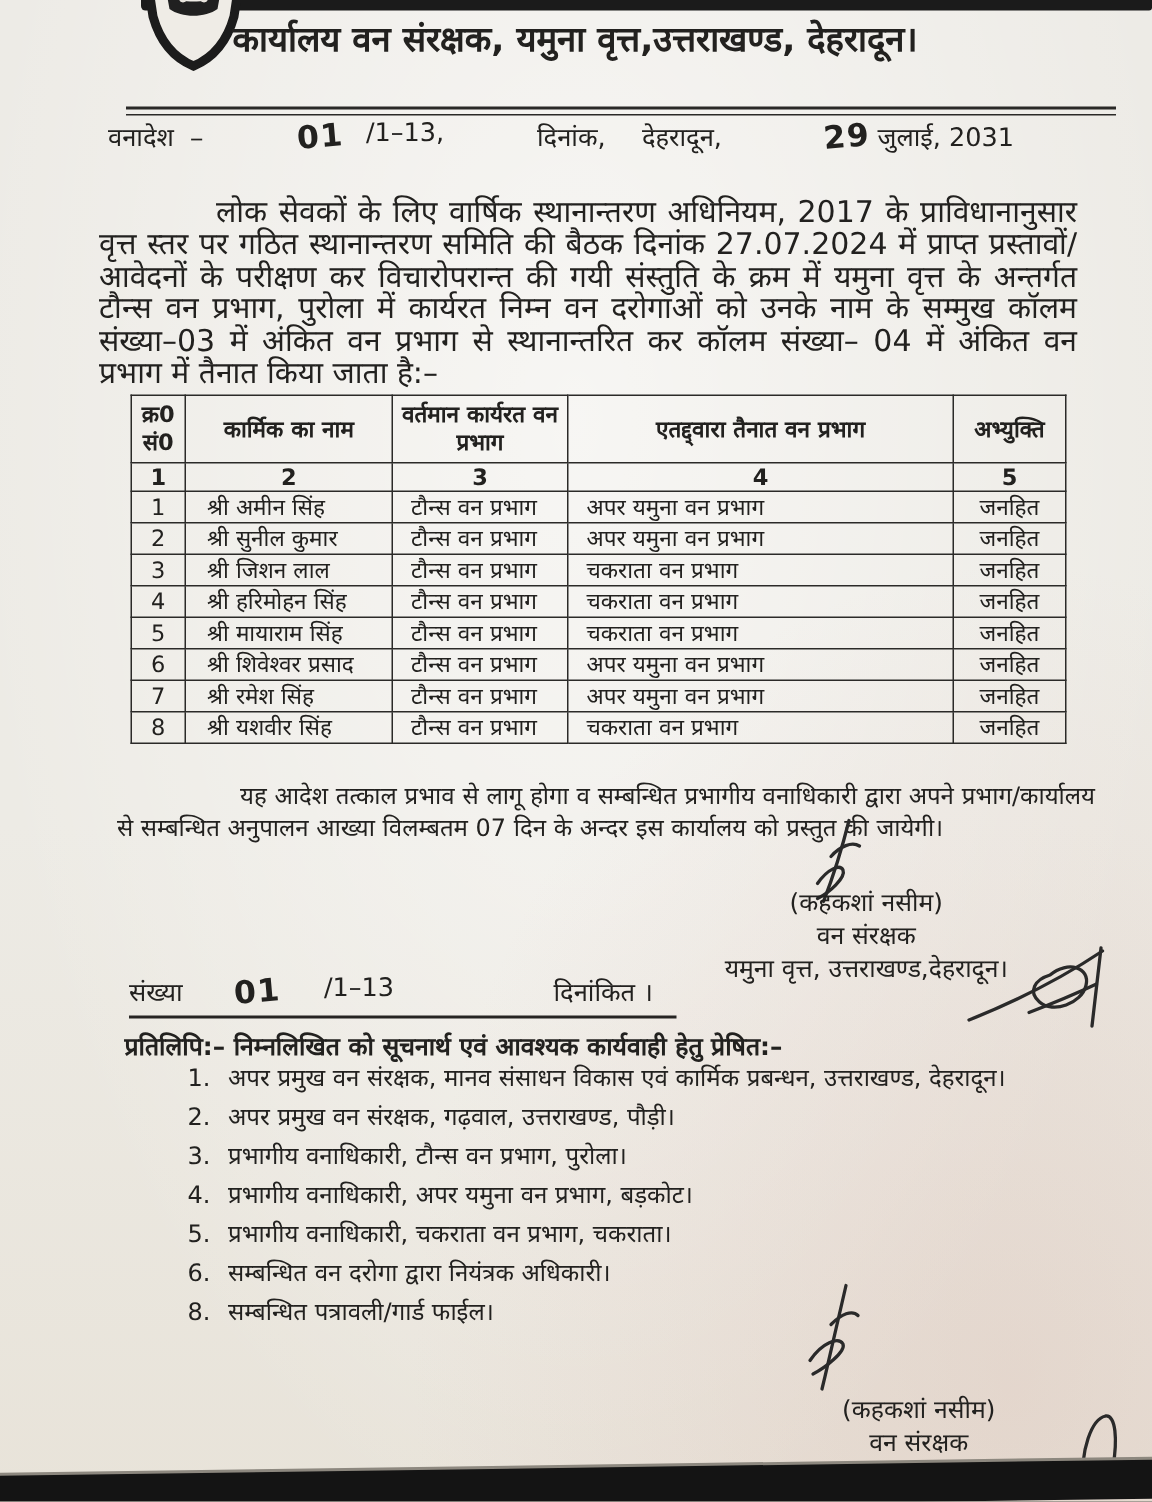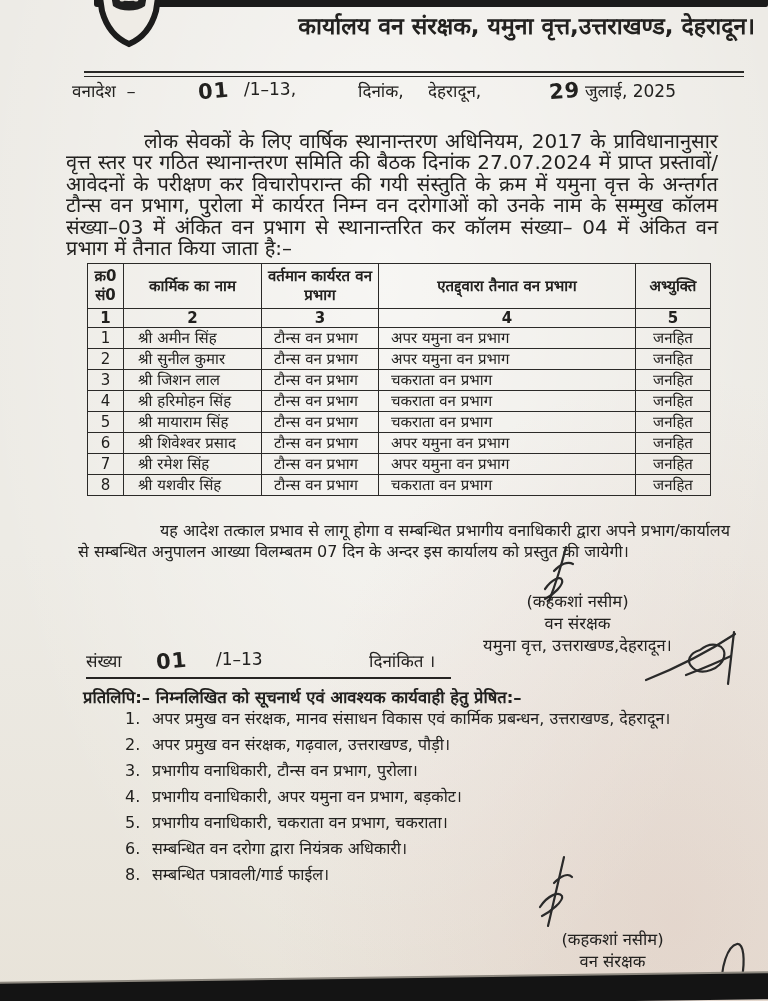--- a/index.html
+++ b/index.html
@@ -13,21 +13,21 @@
       radial-gradient(ellipse at 50% 28%, rgba(255,255,255,0.55), transparent 75%),
       linear-gradient(180deg,#edebe6 0%, #edebe5 55%, #e8e3d9 100%);
   }
   .abs{position:absolute;}
   
   .scan-bar-top{left:94px; top:0; width:674px; height:7px; background:#1b1b1b; border-radius:0 0 2px 3px;}
   .scan-bar-bottom{left:-10px; top:984px; width:800px; height:26px; background:#141414;
     transform:rotate(-0.8deg); transform-origin:left top; box-shadow:0 -4px 0 -2px #8d887f;}
   
   .emblem{left:91px; top:-9px; width:76px; height:58px;}
-  .office-title{left:155px; top:9px; width:600px; text-align:right; font-size:23px; font-weight:700; white-space:nowrap;}
+  .office-title{left:155px; top:9px; width:600px; text-align:left; font-size:23px; font-weight:700; white-space:nowrap;}
   .address-line{left:105px; top:47px; width:645px; text-align:center; font-size:13.5px; font-weight:700; font-style:italic; white-space:nowrap;}
   .double-rule{left:84px; top:71px; width:660px; height:3px; border-top:2.5px solid #2a2927; border-bottom:1.6px solid #2a2927;}
   .order-line{left:72px; top:79px; width:690px; height:26px; font-size:17px;}
   .order-line span{position:absolute; white-space:nowrap;}
   .ol-label{left:0;font-family:Liberation Mono, monospace;}
   .ol-num{left:126px;}
   .ol-suffix{left:172px;}
   .ol-datelabel{left:286px;}
   .ol-place{left:356px;}
   .ol-day{left:477px;}
@@ -89,21 +89,21 @@
   <div class="abs office-title">कार्यालय वन संरक्षक, यमुना वृत्त,उत्तराखण्ड, देहरादून।</div>
   <div class="abs double-rule"></div>
 
   <div class="abs order-line">
     <span class="ol-label">वनादेश –</span>
     <span class="ol-num hand">01</span>
     <span class="ol-suffix">/1–13,</span>
     <span class="ol-datelabel">दिनांक,</span>
     <span class="ol-place">देहरादून,</span>
     <span class="ol-day hand">29</span>
-    <span class="ol-monthyear">जुलाई, 2025</span>
+    <span class="ol-monthyear">जुलाई, 2031</span>
   </div>
 
 
   <p class="abs body-para">लोक सेवकों के लिए वार्षिक स्थानान्तरण अधिनियम, 2017 के प्राविधानानुसार वृत्त स्तर पर गठित स्थानान्तरण समिति की बैठक दिनांक 27.07.2024 में प्राप्त प्रस्तावों/आवेदनों के परीक्षण कर विचारोपरान्त की गयी संस्तुति के क्रम में यमुना वृत्त के अन्तर्गत टौन्स वन प्रभाग, पुरोला में कार्यरत निम्न वन दरोगाओं को उनके नाम के सम्मुख कॉलम संख्या–03 में अंकित वन प्रभाग से स्थानान्तरित कर कॉलम संख्या– 04 में अंकित वन प्रभाग में तैनात किया जाता है:–</p>
 
   <table class="abs transfer-table">
     <colgroup>
       <col style="width:36px">
         <col style="width:138px">
         <col style="width:117px">

